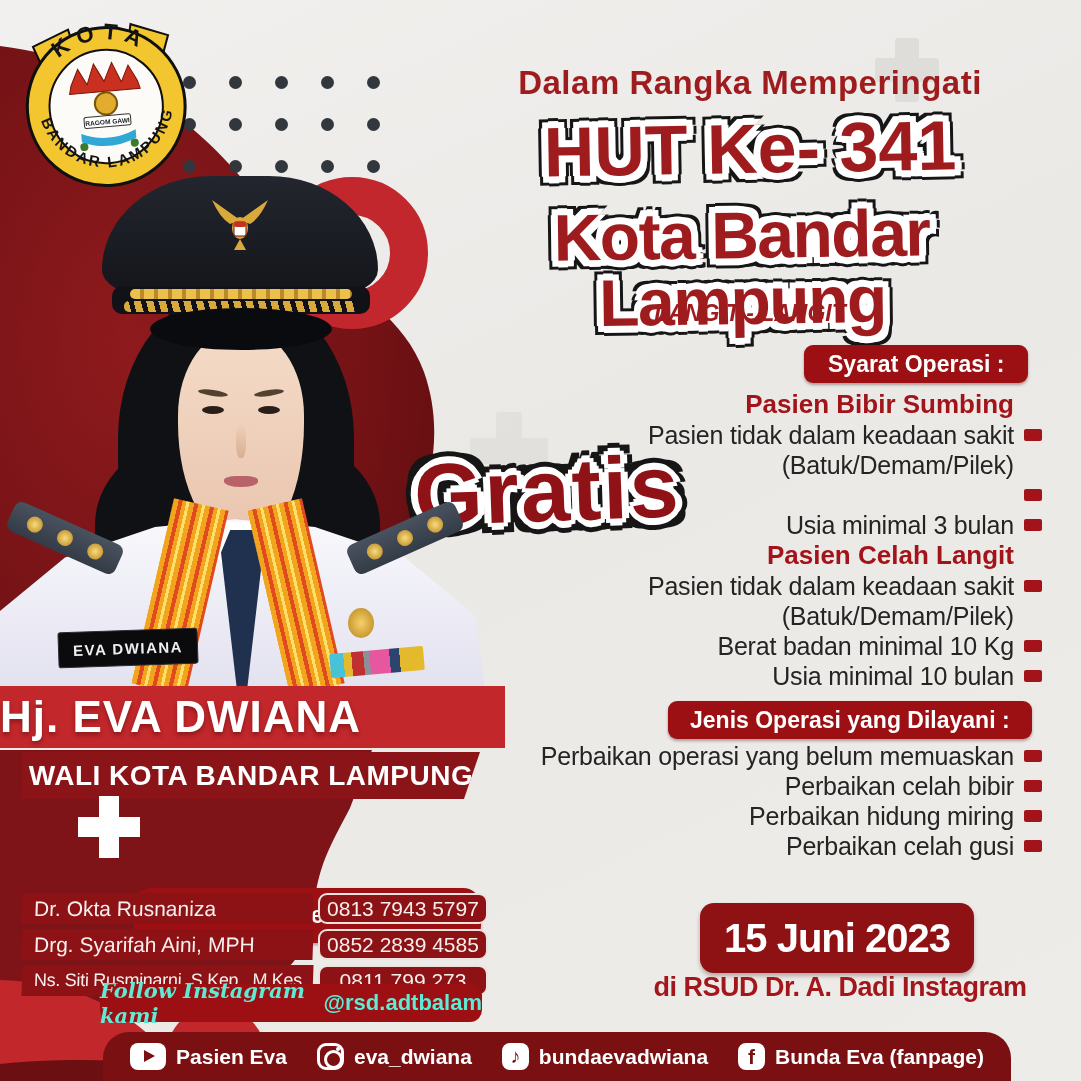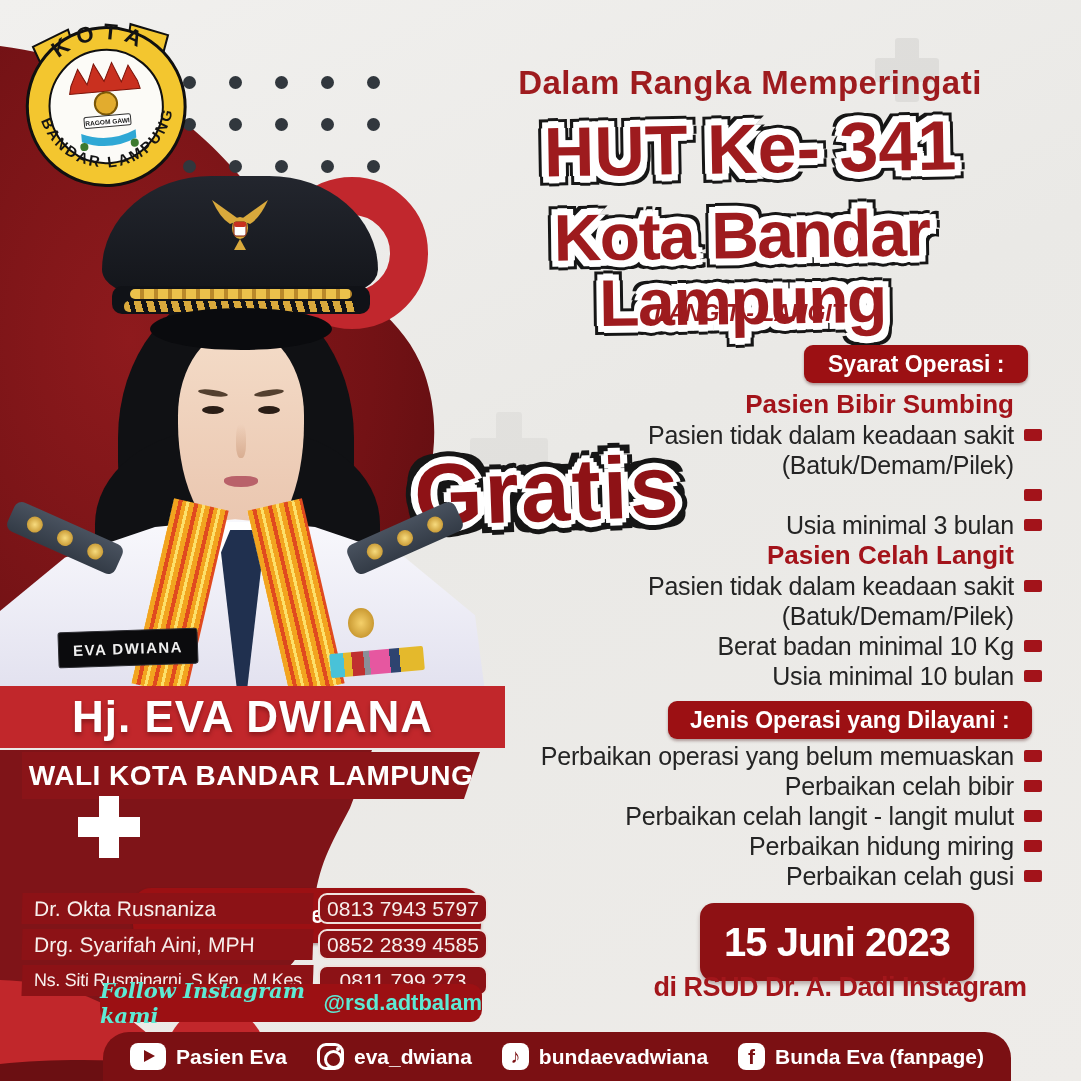--- a/index.html
+++ b/index.html
@@ -105,21 +105,21 @@
   .name-tag{left:58px;top:460px;width:140px;height:36px;background:#0B0B0D;border:1px solid #2E2E33;
     border-radius:3px;color:#EFEFEF;font-size:15px;font-weight:bold;letter-spacing:1.5px;
     display:flex;align-items:center;justify-content:center;transform:rotate(-2deg);}
   .gold-btn{left:348px;top:438px;width:26px;height:30px;border-radius:50%;
     background:radial-gradient(#F5D06A,#B8831B);}
   .ribbons{left:330px;top:480px;width:94px;height:24px;border-radius:2px;transform:rotate(-5deg);
     background:linear-gradient(90deg,#49C2D8 0 14px,#E4B92C 14px 22px,#C03030 22px 34px,#8A8F98 34px 40px,#E657A0 40px 60px,#2E4470 60px 70px,#E4B92C 70px 94px);}
 
   
   #band1{position:absolute;left:0;top:686px;width:505px;height:62px;background:#C1272B;
-    display:flex;align-items:center;justify-content:center;color:#FFF;font-size:44px;font-weight:bold;
+    display:flex;align-items:center;color:#FFF;font-size:44px;font-weight:bold;
     letter-spacing:1px;text-shadow:0 3px 4px rgba(40,0,0,.35);}
   #band2{position:absolute;left:22px;top:752px;width:458px;height:47px;background:#8A1418;
     clip-path:polygon(0 0,100% 0,96.5% 100%,0 100%);display:flex;align-items:center;justify-content:center;
     color:#FFF;font-size:28px;font-weight:bold;letter-spacing:.5px;}
 
   .plus-big{position:absolute;left:78px;top:796px;width:62px;height:62px;}
   .plus-big::before{content:"";position:absolute;left:21px;top:0;width:20px;height:62px;background:#FFF;}
   .plus-big::after{content:"";position:absolute;left:0;top:21px;width:62px;height:20px;background:#FFF;}
 
   #info-badge{left:133px;top:888px;width:348px;height:55px;font-size:23px;border-radius:18px;}
@@ -130,21 +130,21 @@
     padding-left:12px;transform:skewX(-2deg);}
   .crow.small .cname{font-size:18px;letter-spacing:-.3px;}
   .cphone{width:170px;margin-left:5px;background:#8C1216;border:2px solid #EFE3DF;border-radius:9px;
     color:#F7EFEC;font-size:21px;display:flex;align-items:center;justify-content:center;}
 
   #follow{position:absolute;left:100px;top:984px;width:382px;height:38px;background:#9C1013;
     border-radius:12px;color:#5eead4;display:flex;align-items:center;justify-content:center;gap:9px;}
   #follow .pre{font-family:"DejaVu Serif",serif;font-style:italic;font-weight:bold;font-size:21px;}
   #follow .handle{font-size:22px;font-weight:bold;}
 
-  #date-box{position:absolute;left:700px;top:903px;width:274px;height:78px;background:#8E1114;
+  #date-box{position:absolute;left:700px;top:903px;width:274px;height:70px;background:#8E1114;
     border-radius:14px;color:#FFF;font-size:40px;font-weight:bold;letter-spacing:-1px;
     display:flex;align-items:center;justify-content:center;box-shadow:0 3px 4px rgba(60,10,10,.3);}
   #location{position:absolute;left:620px;top:972px;width:440px;text-align:center;
     font-size:27px;font-weight:bold;color:#A3161B;letter-spacing:-.5px;}
 
   #bottom-bar{position:absolute;left:103px;top:1032px;width:908px;height:49px;background:#7B1013;
     border-radius:26px 26px 0 0;display:flex;align-items:center;justify-content:center;gap:30px;}
   .soc{display:flex;align-items:center;gap:10px;color:#FFF;font-size:21px;font-weight:bold;}
   .ic-yt{width:36px;height:27px;background:#FFF;border-radius:8px;position:relative;}
   .ic-yt::after{content:"";position:absolute;left:14px;top:7px;width:0;height:0;
@@ -280,24 +280,20 @@
   <div id="jenis-list">
     <div class="req-row">
         <span>Perbaikan operasi yang belum memuaskan</span>
         <span class="bullet"></span>
       </div>
     <div class="req-row">
         <span>Perbaikan celah bibir</span>
         <span class="bullet"></span>
       </div>
     <div class="req-row">
-        <span>Perbaikan celah langit - langit mulut</span>
-        <span class="bullet"></span>
-      </div>
-    <div class="req-row">
         <span>Perbaikan hidung miring</span>
         <span class="bullet"></span>
       </div>
     <div class="req-row">
         <span>Perbaikan celah gusi</span>
         <span class="bullet"></span>
       </div>
   </div>
 
   <div class="photo">

